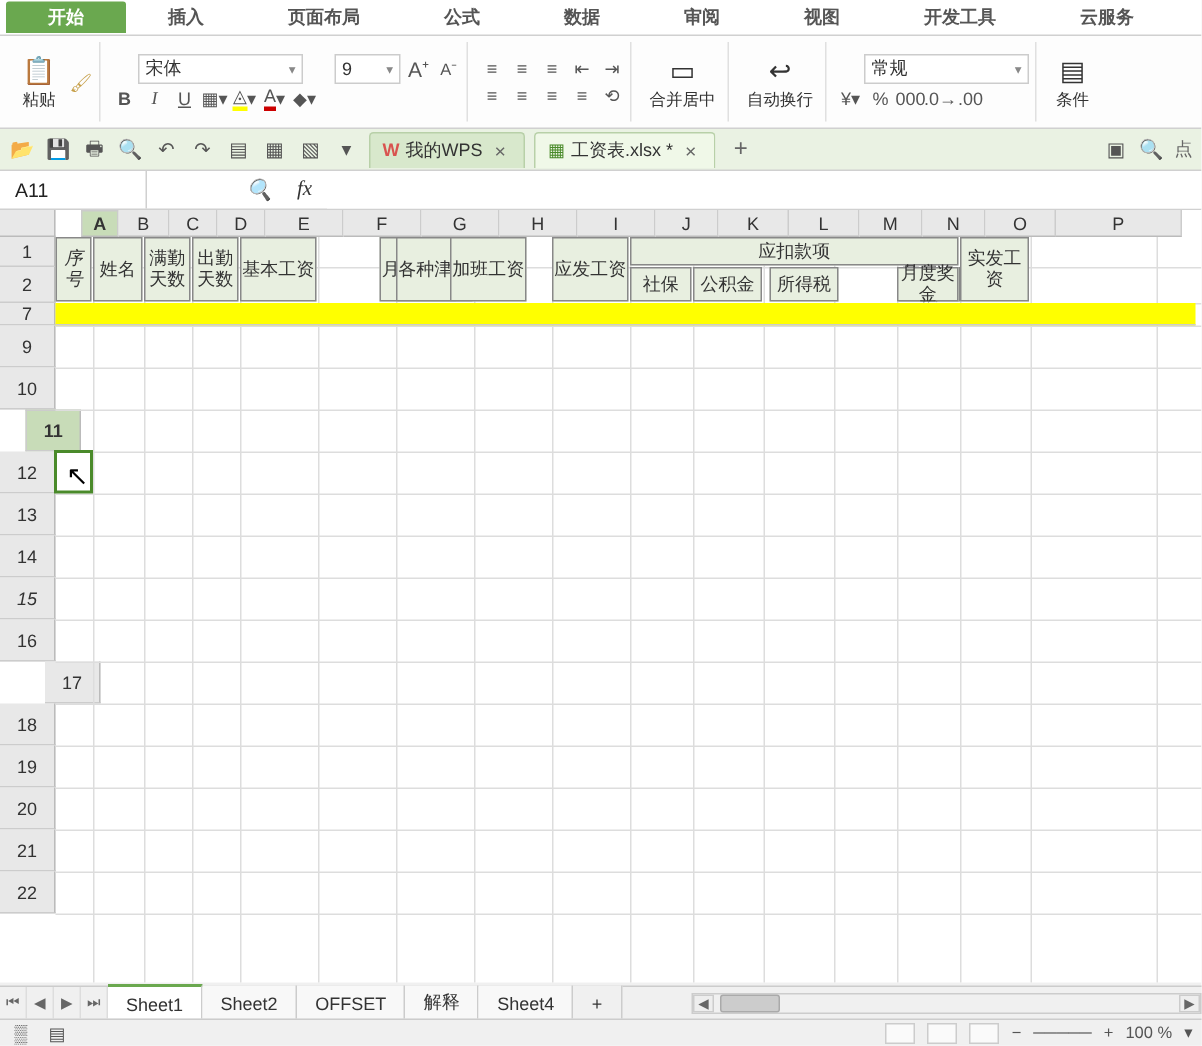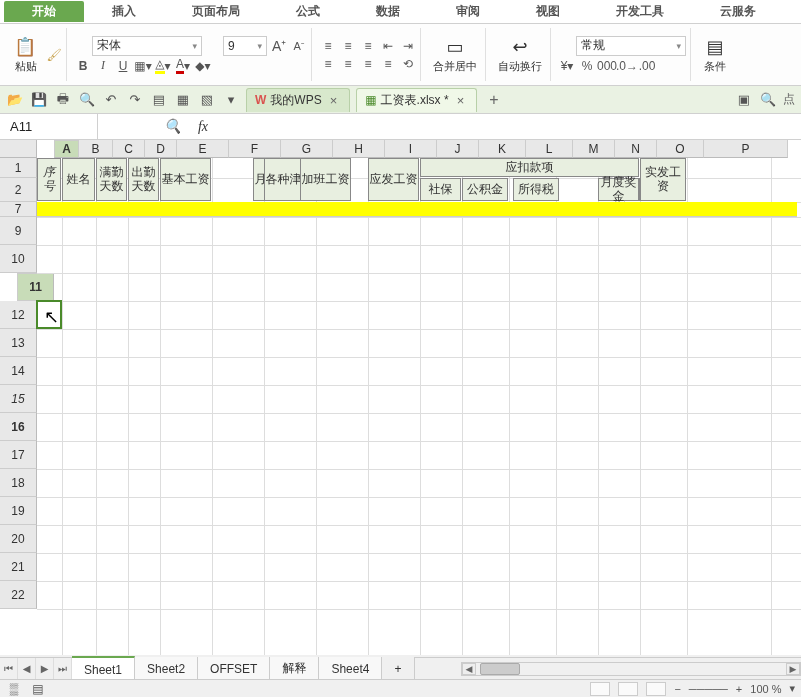--- a/index.html
+++ b/index.html
@@ -230,22 +230,22 @@
       <div class="rh" style="height: 20px;">1</div>
       <div class="rh" style="height: 24px;">2</div>
       <div class="rh" style="height: 15px;">7</div>
       <div class="rh" style="height: 28px;">9</div>
       <div class="rh" style="height: 28px;">10</div>
       <div class="rh sel" style="height: 28px;">11</div>
       <div class="rh" style="height: 28px;">12</div>
       <div class="rh" style="height: 28px;">13</div>
       <div class="rh" style="height: 28px;">14</div>
       <div class="rh" style="height: 28px; font-style: italic;">15</div>
-      <div class="rh" style="height: 28px; font-weight: bold;">16</div>
-      <div class="rh" style="height: 28px;">17</div>
+      <div class="rh" style="height: 28px;">16</div>
+      <div class="rh" style="height: 28px; margin-left: 30px;">17</div>
       <div class="rh" style="height: 28px;">18</div>
       <div class="rh" style="height: 28px;">19</div>
       <div class="rh" style="height: 28px;">20</div>
       <div class="rh" style="height: 28px;">21</div>
       <div class="rh" style="height: 28px;">22</div>
     </div>
 
   <div class="grid" id="grid" style="width:764px;height:497px;">
 
   <div class="vline" style="left: 25px; height: 497px;"></div>

